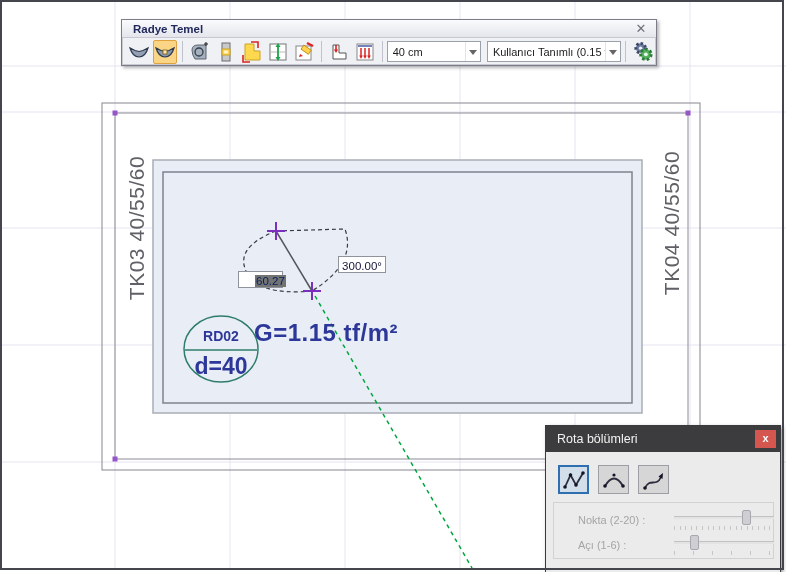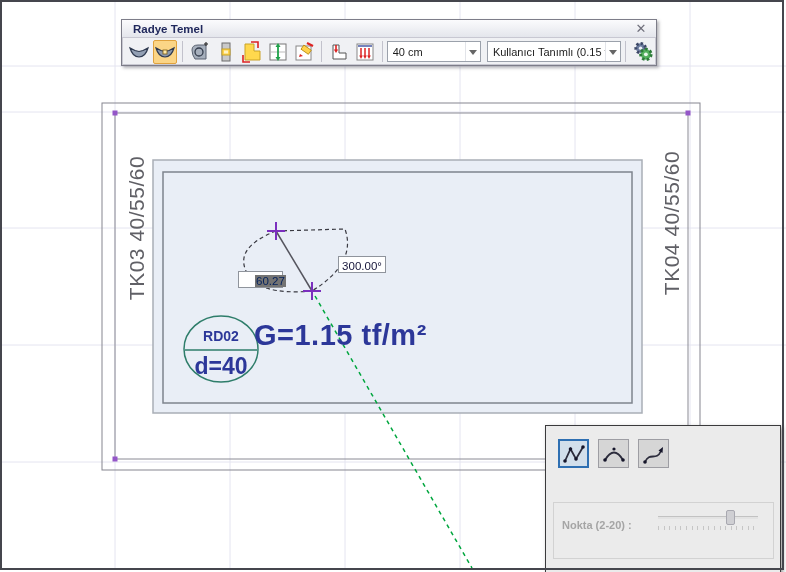--- a/index.html
+++ b/index.html
@@ -11,21 +11,21 @@
   #frame { position:absolute; top:0; left:0; width:784px; height:570px;
            border:2px solid #45464d; z-index:60; pointer-events:none; }
 
   
   #draw { position:absolute; top:0; left:0; z-index:1; }
 
   .cad-label { position:absolute; color:#606066; font-size:21px; letter-spacing:.5px;
                white-space:nowrap; text-align:center; z-index:3; }
   .rot { transform:rotate(-90deg); transform-origin:center center; }
 
-  .load-text { position:absolute; color:#2c3799; font-size:29px; font-weight:bold;
+  .load-text { position:absolute; color:#2c3799; font-size:24px; font-weight:bold;
                letter-spacing:.5px; white-space:nowrap; z-index:3; }
   .rd-text  { position:absolute; color:#2c3799; font-weight:bold; text-align:center;
               white-space:nowrap; z-index:3; }
 
   .meas-box { position:absolute; background:#fff; border:1px solid #8f949c;
               font-size:11.5px; color:#15153a; display:flex; align-items:flex-end;
               padding:0 16px; z-index:4; height:17px; }
   .meas-box .sel { background:#737373; color:#04215c; padding:0 1px; }
 
   
@@ -60,21 +60,21 @@
                 padding:0 4px 0 11px; }
   #rota-title .t { color:#f2f2f2; font-size:12.5px; flex:1; }
   #rota-close { width:21px; height:18px; background:#d4564e; color:#fff; font-size:11px;
                 font-weight:bold; text-align:center; line-height:17px; }
   #rota-btns { display:flex; padding:13px 0 0 12px; gap:9px; }
   .rbtn { width:31px; height:29px; background:#d6d6d6; border:1px solid #9d9da3;
           display:flex; align-items:center; justify-content:center; }
   .rbtn.selected { background:#d2dfeb; border:2px solid #2e6fb2; }
   #rota-group { position:absolute; left:7px; top:76px; width:221px; height:57px;
                 border:1px solid #d2d2d2; }
-  .srow { position:absolute; left:8px; width:205px; height:22px; display:flex; align-items:flex-end;font-weight:bold; }
+  .srow { position:absolute; left:24px; width:205px; height:22px; display:flex; align-items:center; }
   .srow .lbl { width:88px; font-size:11px; color:#a5a5a5; }
   .slider { position:relative; width:100px; height:22px; margin-left:8px; }
   .slider .track { position:absolute; left:0; right:0; top:7px; height:3px;
                    background:#e3e3e3; border-top:1px solid #c2c2c2; }
   .slider .thumb { position:absolute; top:1px; width:9px; height:15px; background:#cfcfd3;
                    border:1px solid #a8a8b0; border-radius:2px; margin-left:-4px; }
   .slider .ticks { position:absolute; left:0; right:0; top:17px; height:4px; }
   .ticks.fine   { background:repeating-linear-gradient(to right,#c6c6c6 0 1px,transparent 1px 5.6px); }
   .ticks.coarse { background:repeating-linear-gradient(to right,#c6c6c6 0 1px,transparent 1px 19px); }
 </style>
@@ -254,20 +254,24 @@
           <circle cx="9" cy="8" r="5" fill="#6d7da0" stroke="#3c4766" stroke-width="3" stroke-dasharray="2.4 2.2"></circle>
           <circle cx="9" cy="8" r="1.8" fill="#eef1f6"></circle>
           <circle cx="14.5" cy="14.5" r="5.5" fill="#54b15e" stroke="#2c7a38" stroke-width="3" stroke-dasharray="2.6 2.3"></circle>
           <circle cx="14.5" cy="14.5" r="2" fill="#eaf6ec"></circle>
         </svg>
       </div>
     </div>
   </div>
 
   <div id="rota">
+    <div id="rota-title">
+      <span class="t">Rota bölümleri</span>
+      <span id="rota-close">x</span>
+    </div>
     <div id="rota-btns">
       <div class="rbtn selected">
         <svg width="24" height="22" viewBox="0 0 24 22">
           <polyline points="3,18 8.5,6 14,16 21,4" fill="none" stroke="#2c2c3c" stroke-width="1.8"></polyline>
           <g fill="#15152a">
               <circle cx="3" cy="18" r="1.8"></circle>
               <circle cx="8.5" cy="6" r="1.8"></circle>
               <circle cx="14" cy="16" r="1.8"></circle>
               <circle cx="21" cy="4" r="1.8"></circle>
             </g>
@@ -293,17 +297,25 @@
     </div>
     <div id="rota-group">
       <div class="srow" style="top:6px;">
         <span class="lbl">Nokta (2-20) :</span>
         <div class="slider">
           <div class="track"></div>
           <div class="thumb" style="left: 72%;"></div>
           <div class="ticks fine"></div>
         </div>
       </div>
+      <div class="srow" style="top:31px;">
+        <span class="lbl">Açı (1-6) :</span>
+        <div class="slider">
+          <div class="track"></div>
+          <div class="thumb" style="left: 20%;"></div>
+          <div class="ticks coarse"></div>
+        </div>
+      </div>
     </div>
   </div>
 
   <div id="frame"></div>
 </div>
 
 </body></html>

